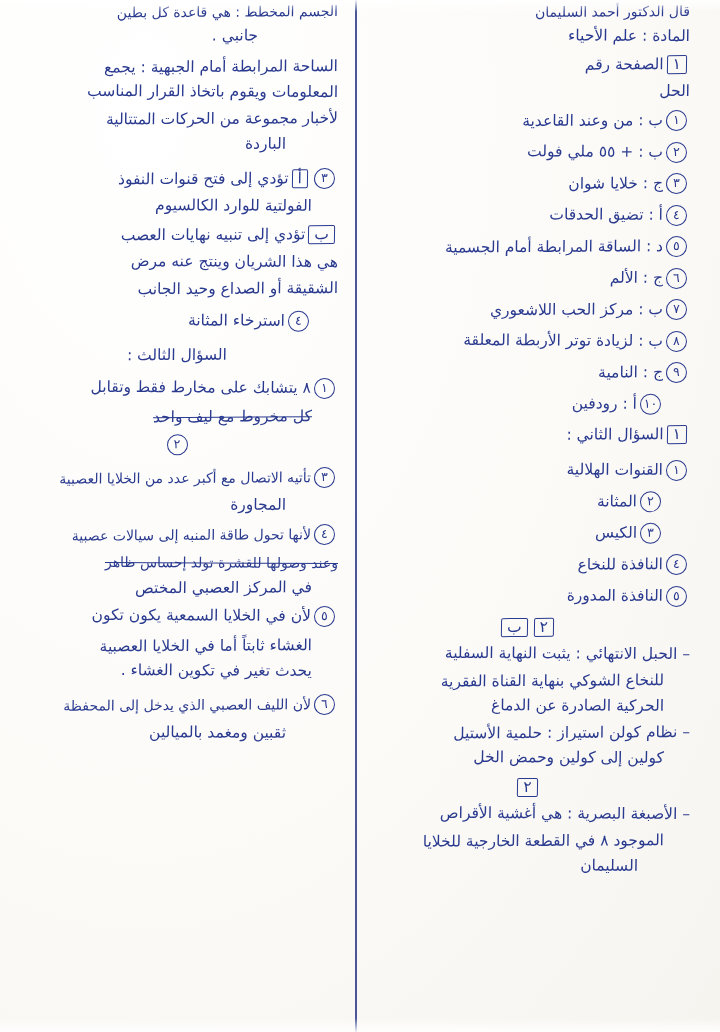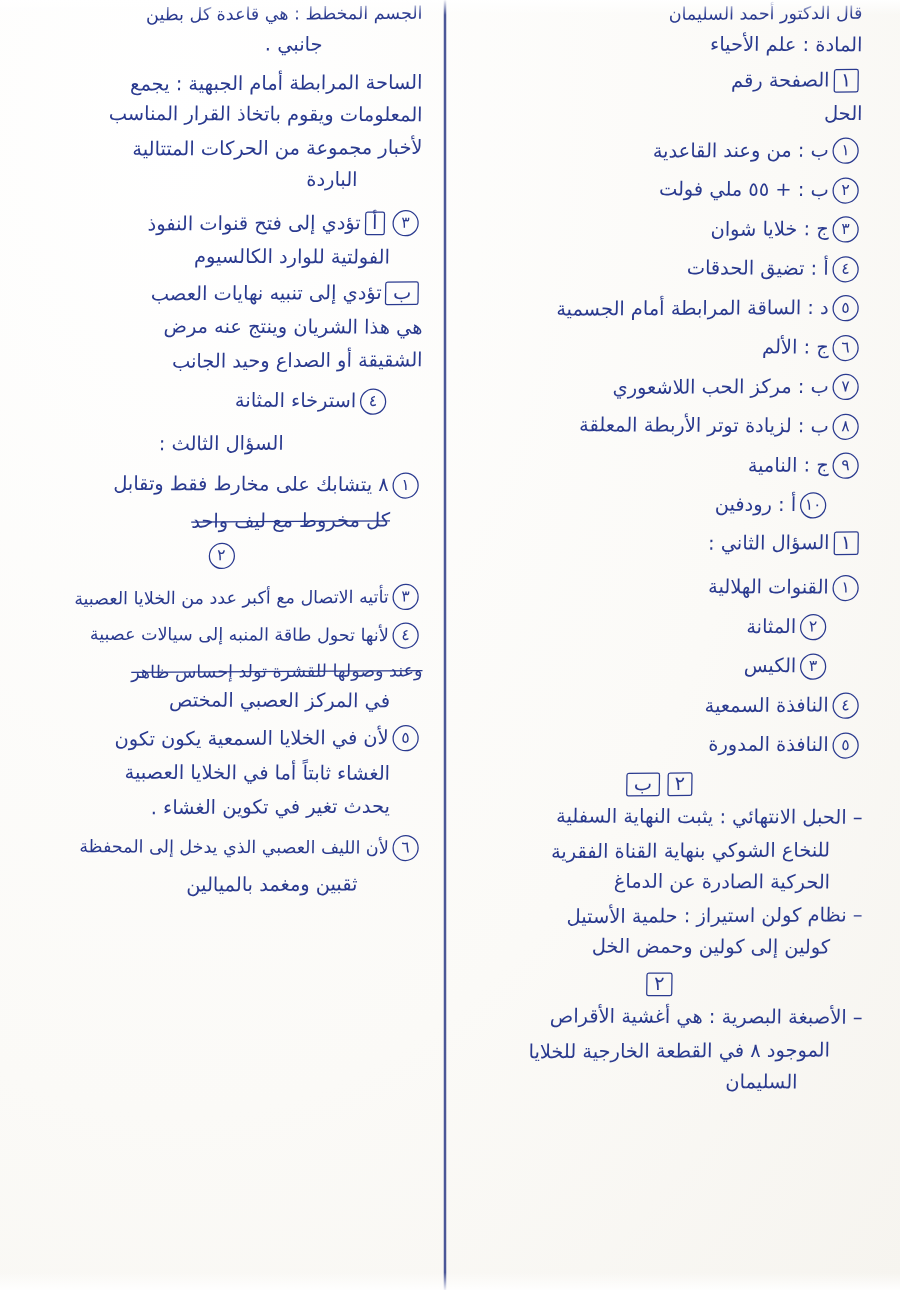--- a/index.html
+++ b/index.html
@@ -121,21 +121,21 @@
         <p class="ln "><span class="circled">٥</span><span>د : الساقة المرابطة أمام الجسمية</span></p>
         <p class="ln "><span class="circled">٦</span><span>ج : الألم</span></p>
         <p class="ln "><span class="circled">٧</span><span>ب : مركز الحب اللاشعوري</span></p>
         <p class="ln "><span class="circled">٨</span><span>ب : لزيادة توتر الأربطة المعلقة</span></p>
         <p class="ln "><span class="circled">٩</span><span>ج : النامية</span></p>
         <p class="ln indent-1"><span class="circled">١٠</span><span>أ : رودفين</span></p>
         <p class="ln loose"><span class="boxed">١</span><span>السؤال الثاني :</span></p>
         <p class="ln "><span class="circled">١</span><span>القنوات الهلالية</span></p>
         <p class="ln indent-1"><span class="circled">٢</span><span>المثانة</span></p>
         <p class="ln indent-1"><span class="circled">٣</span><span>الكيس</span></p>
-        <p class="ln "><span class="circled">٤</span><span>النافذة السمعية</span></p>
+        <p class="ln "><span class="circled">٤</span><span>النافذة للنخاع</span></p>
         <p class="ln "><span class="circled">٥</span><span>النافذة المدورة</span></p>
         <p class="ln center"><span class="boxed">٢</span><span class="boxed">ب</span></p>
         <p class="ln "><span>– الحبل الانتهائي : يثبت النهاية السفلية</span></p>
         <p class="ln indent-1"><span>للنخاع الشوكي بنهاية القناة الفقرية</span></p>
         <p class="ln indent-1"><span>الحركية الصادرة عن الدماغ</span></p>
         <p class="ln "><span>– نظام كولن استيراز : حلمية الأستيل</span></p>
         <p class="ln indent-1"><span>كولين إلى كولين وحمض الخل</span></p>
         <p class="ln center"><span class="boxed">٢</span></p>
         <p class="ln "><span>– الأصبغة البصرية : هي أغشية الأقراص</span></p>
         <p class="ln indent-1"><span>الموجود ٨ في القطعة الخارجية للخلايا</span></p>
@@ -155,20 +155,21 @@
         <p class="ln indent-1"><span>الفولتية للوارد الكالسيوم</span></p>
         <p class="ln "><span class="boxed">ب</span><span>تؤدي إلى تنبيه نهايات العصب</span></p>
         <p class="ln "><span>هي هذا الشريان وينتج عنه مرض</span></p>
         <p class="ln loose"><span>الشقيقة أو الصداع وحيد الجانب</span></p>
         <p class="ln indent-1 loose"><span class="circled">٤</span><span>استرخاء المثانة</span></p>
         <p class="ln center loose"><span>السؤال الثالث :</span></p>
         <p class="ln "><span class="circled">١</span><span>٨ يتشابك على مخارط فقط وتقابل</span></p>
         <p class="ln indent-1 strike"><span>كل مخروط مع ليف واحد</span></p>
         <p class="ln center"><span class="circled">٢</span></p>
         <p class="ln small"><span class="circled">٣</span><span>تأتيه الاتصال مع أكبر عدد من الخلايا العصبية</span></p>
+        <p class="ln indent-2"><span>المجاورة</span></p>
         <p class="ln small"><span class="circled">٤</span><span>لأنها تحول طاقة المنبه إلى سيالات عصبية</span></p>
         <p class="ln small strike"><span>وعند وصولها للقشرة تولد إحساس ظاهر</span></p>
         <p class="ln indent-1"><span>في المركز العصبي المختص</span></p>
         <p class="ln "><span class="circled">٥</span><span>لأن في الخلايا السمعية يكون تكون</span></p>
         <p class="ln indent-1"><span>الغشاء ثابتاً أما في الخلايا العصبية</span></p>
         <p class="ln indent-1 loose"><span>يحدث تغير في تكوين الغشاء .</span></p>
         <p class="ln small"><span class="circled">٦</span><span>لأن الليف العصبي الذي يدخل إلى المحفظة</span></p>
         <p class="ln indent-2"><span>ثقبين ومغمد بالميالين</span></p>
       </div>
   </div>

